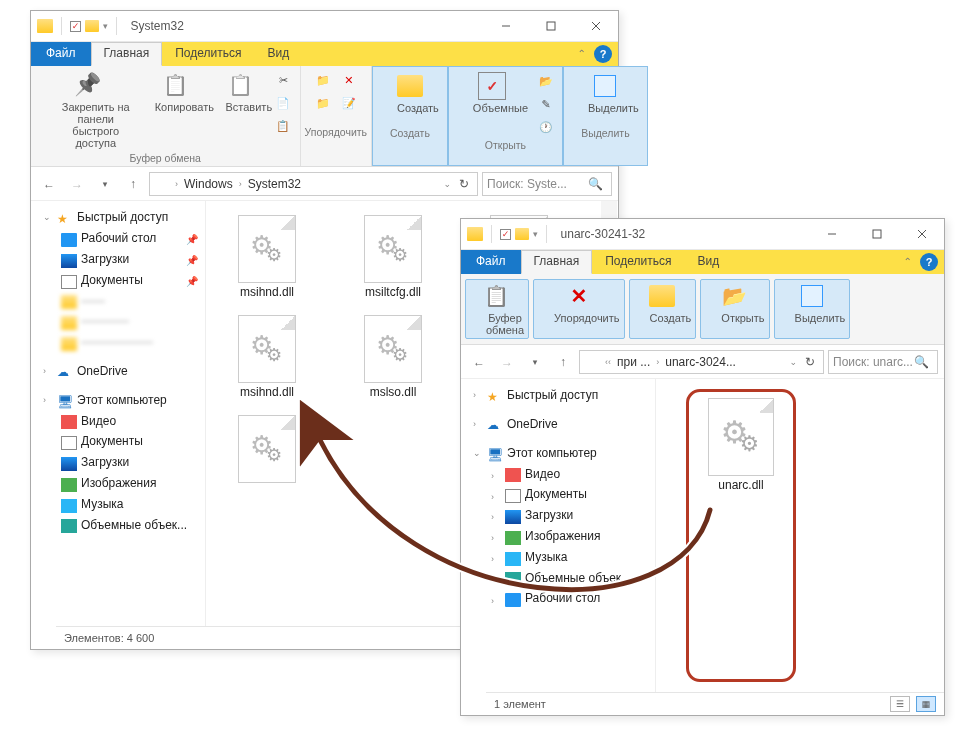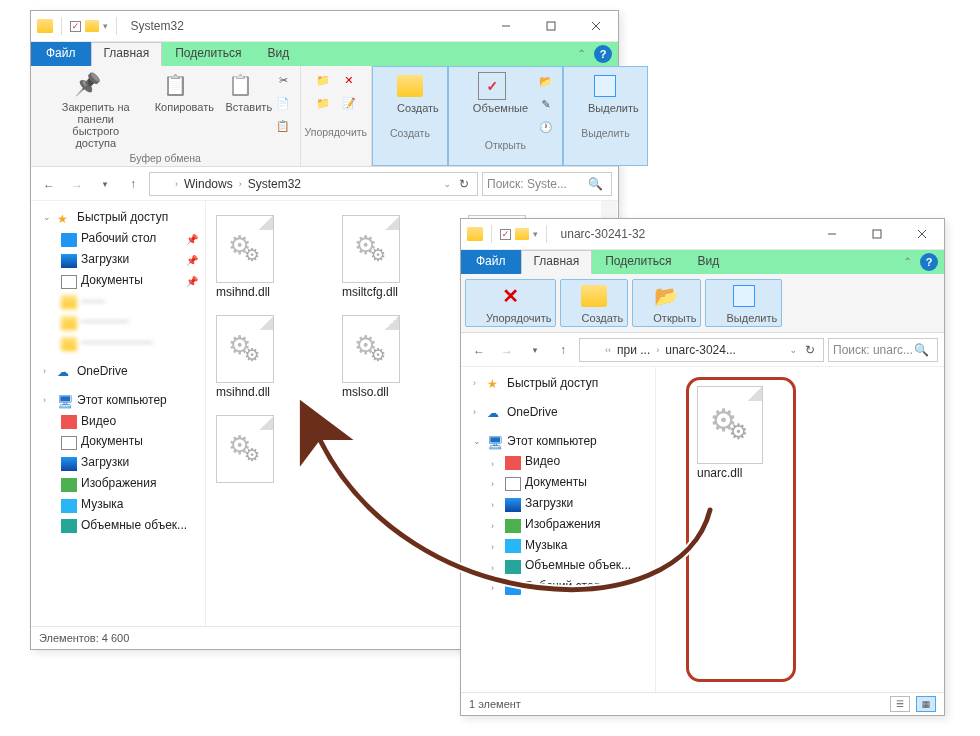--- a/index.html
+++ b/index.html
@@ -31,21 +31,21 @@
 .titlebar .title { flex: 1; padding-left: 4px; color: #555; }
 .titlebar .sys { display: flex; }
 .sysbtn { width: 45px; height: 31px; display: flex; align-items: center; justify-content: center; font-size: 11px; color: #555; }
 .sysbtn.close { width: 45px; }
 .sysbtn svg { width: 10px; height: 10px; }
 
 .tabbar {
   height: 24px;
   display: flex;
   align-items: stretch;
-  background: #86efac;
+  background: #fde047;
   font-size: 12px;
 }
 .tab { padding: 3px 12px; color: #444; border: 1px solid transparent; }
 .tab.file { background: #1979ca; color: #fff; padding: 3px 14px; }
 .tab.active { border: 1px solid #ccc; border-bottom-color: #f5f5f5; background: #f5f5f5; }
 .tabbar .spacer { flex: 1; }
 .tabbar .help { width: 18px; height: 18px; border-radius: 50%; background: #1979ca; color: #fff; font-size: 11px; display: flex; align-items: center; justify-content: center; margin: 3px 6px 0 0; font-weight: bold; }
 .tabbar .chev { padding: 6px 8px 0 4px; color: #777; font-size: 10px; }
 
 .ribbon {
@@ -155,21 +155,21 @@
 .ni-mus { background: #29b6f6; }
 .ni-obj { background: #26a69a; }
 .blur { filter: blur(2px); color: #999; }
 
 .content-pane { flex: 1; padding: 10px 6px; overflow: hidden; }
 .file-grid { display: flex; flex-wrap: wrap; gap: 8px 16px; }
 .file-item {
   width: 110px;
   display: flex;
   flex-direction: column;
-  align-items: flex-start;
+  align-items: center;
   gap: 2px;
   padding: 4px;
 }
 .file-item.highlight {
   border: 3px solid #b53924;
   border-radius: 14px;
   padding: 6px 8px 8px;
 }
 .dll-ico {
   width: 58px; height: 68px;
@@ -198,20 +198,21 @@
 
 .statusbar {
   height: 23px;
   border-top: 1px solid #e5e5e5;
   display: flex;
   align-items: center;
   font-size: 11px;
   color: #555;
   padding: 0 8px;
   gap: 6px;
+  margin-left: 25px;
 }
 .statusbar .sp { flex: 1; }
 .view-toggle { width: 20px; height: 16px; border: 1px solid #bbb; display: inline-flex; align-items: center; justify-content: center; font-size: 9px; }
 .view-toggle.active { background: #cfe8ff; border-color: #5aa3e0; }
 
 .scrollbar-v {
   position: absolute; right: 1px; width: 16px; background: #f4f4f4;
 }
 .scrollbar-v .thumb { position: absolute; left: 2px; right: 2px; background: #c8c8c8; border-radius: 2px; }
 
@@ -554,20 +555,25 @@
     <div class="tab active">Главная</div>
     <div class="tab">Поделиться</div>
     <div class="tab">Вид</div>
     <div class="spacer"></div>
     <div class="chev">⌃</div>
     <div class="help">?</div>
   </div>
 
   <div class="ribbon" style="padding:3px 2px">
     <div class="r-btn big highlighted" style="border-radius:2px;margin:2px">
+      <span class="ico ico-clip"></span>
+      <span class="txt" style="white-space:pre-line">Буфер
+обмена</span>
+    </div>
+    <div class="r-btn big highlighted" style="border-radius:2px;margin:2px">
       <span class="ico">
           <span class="ico-x">✕</span>
         </span>
       <span class="txt">Упорядочить</span>
     </div>
     <div class="r-btn big highlighted" style="border-radius:2px;margin:2px">
       <span class="ico ico-folder"></span>
       <span class="txt">Создать</span>
     </div>
     <div class="r-btn big highlighted" style="border-radius:2px;margin:2px">

